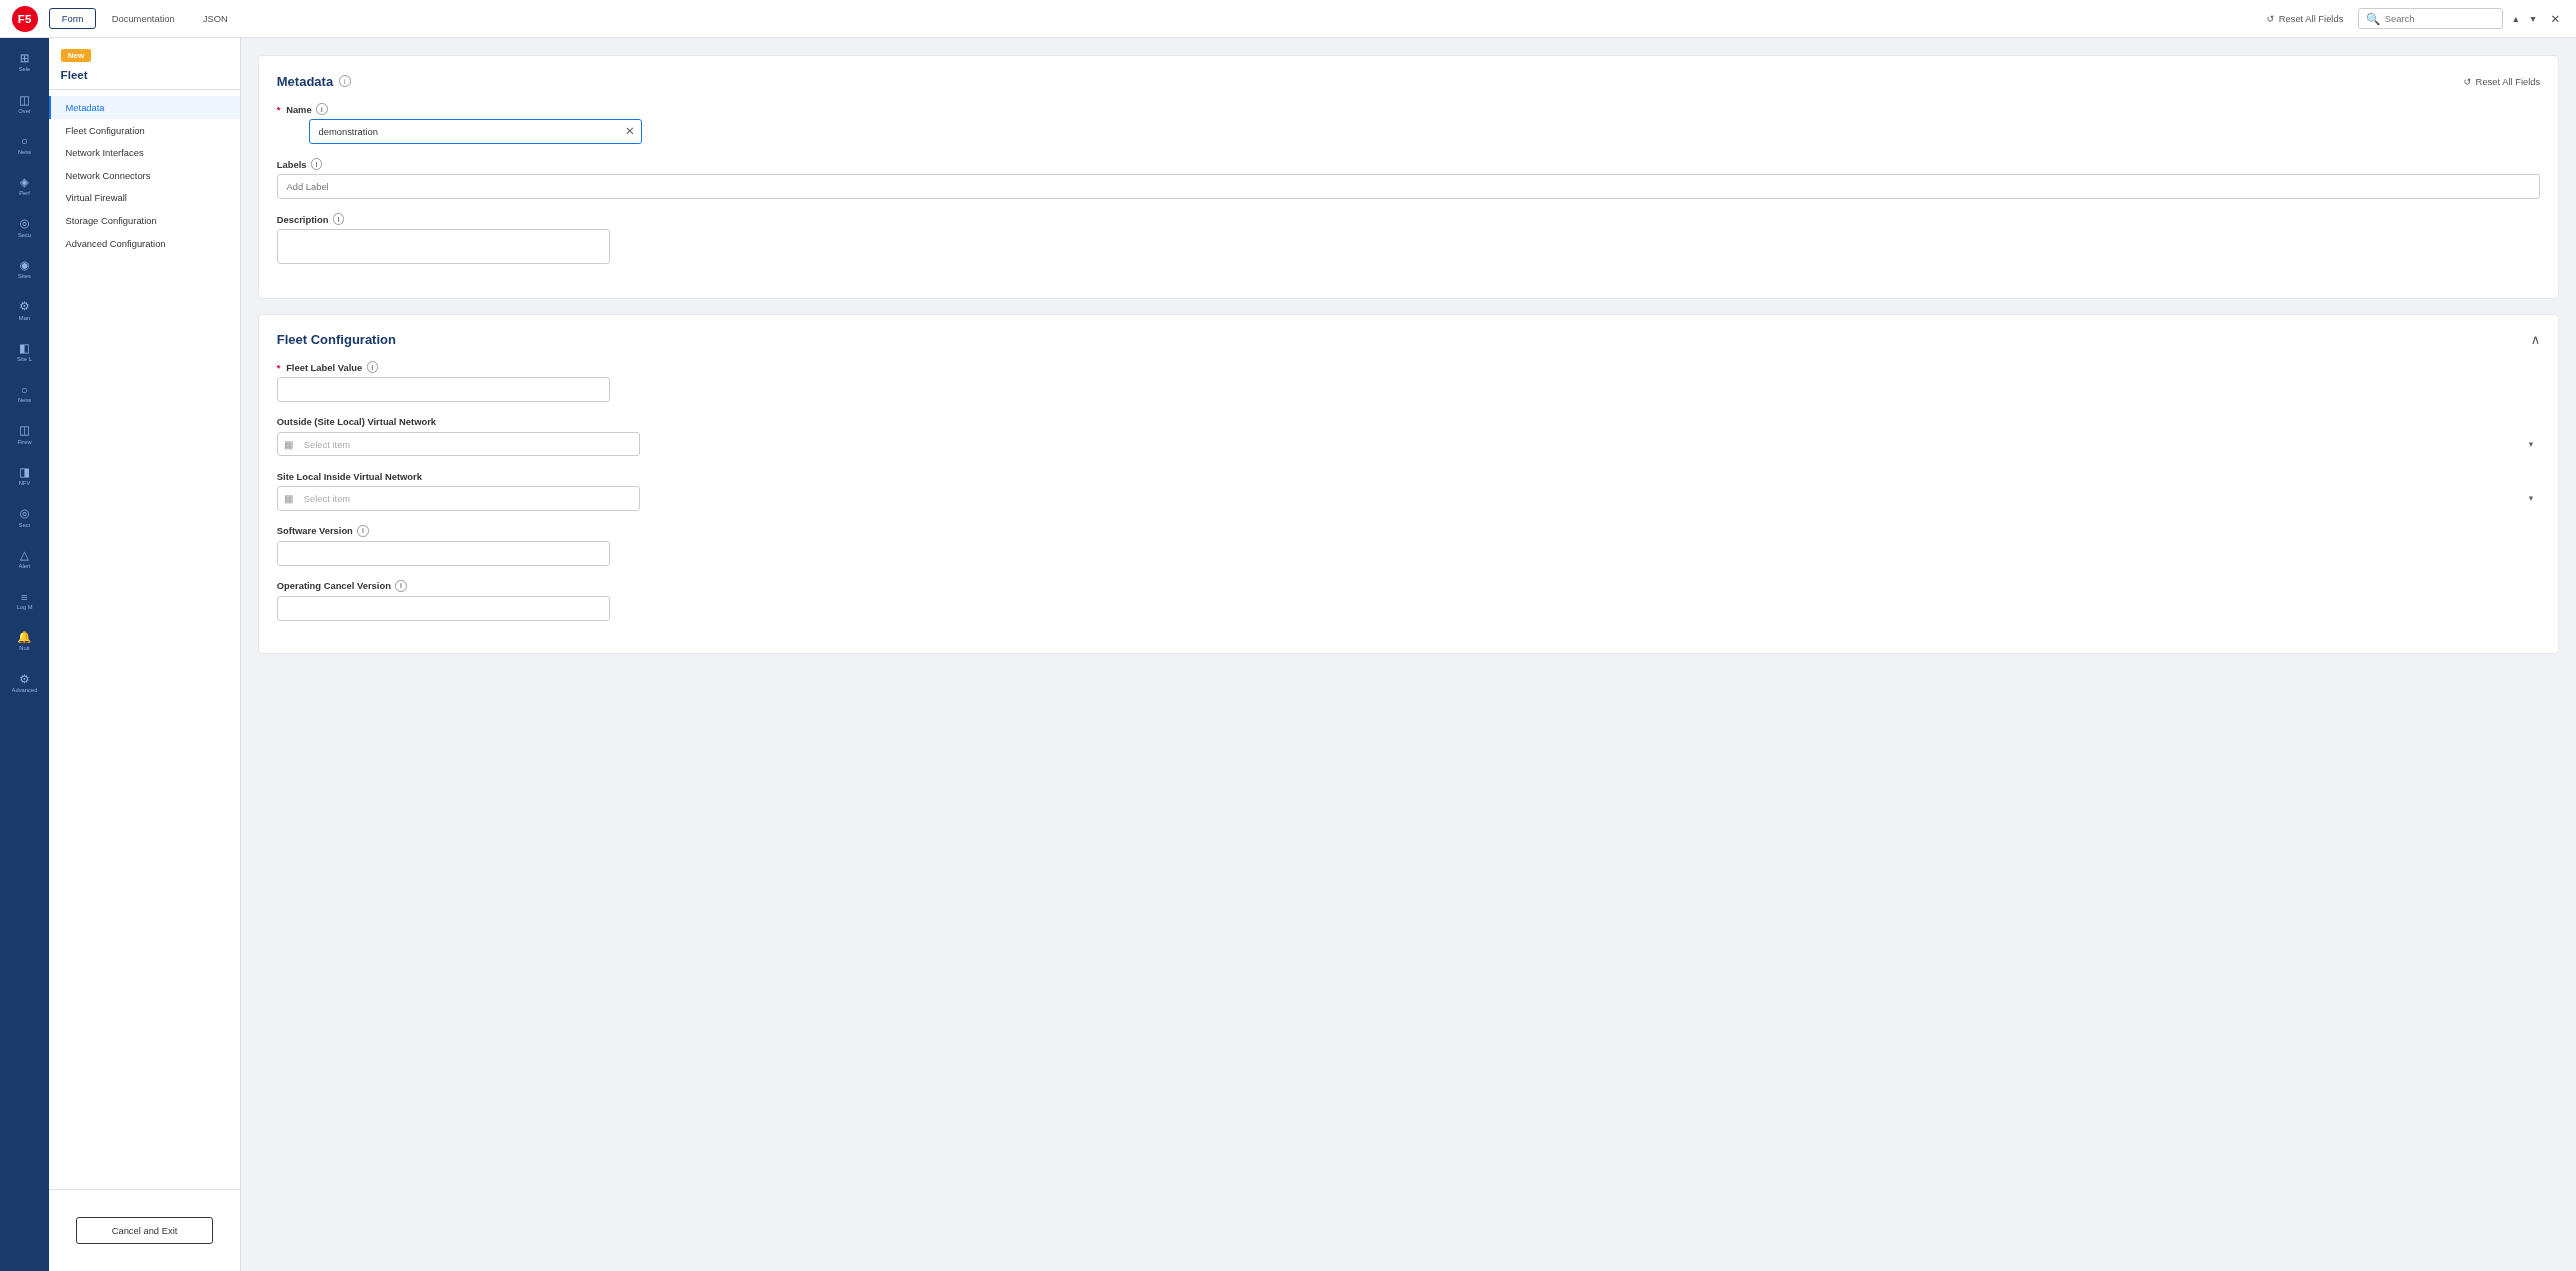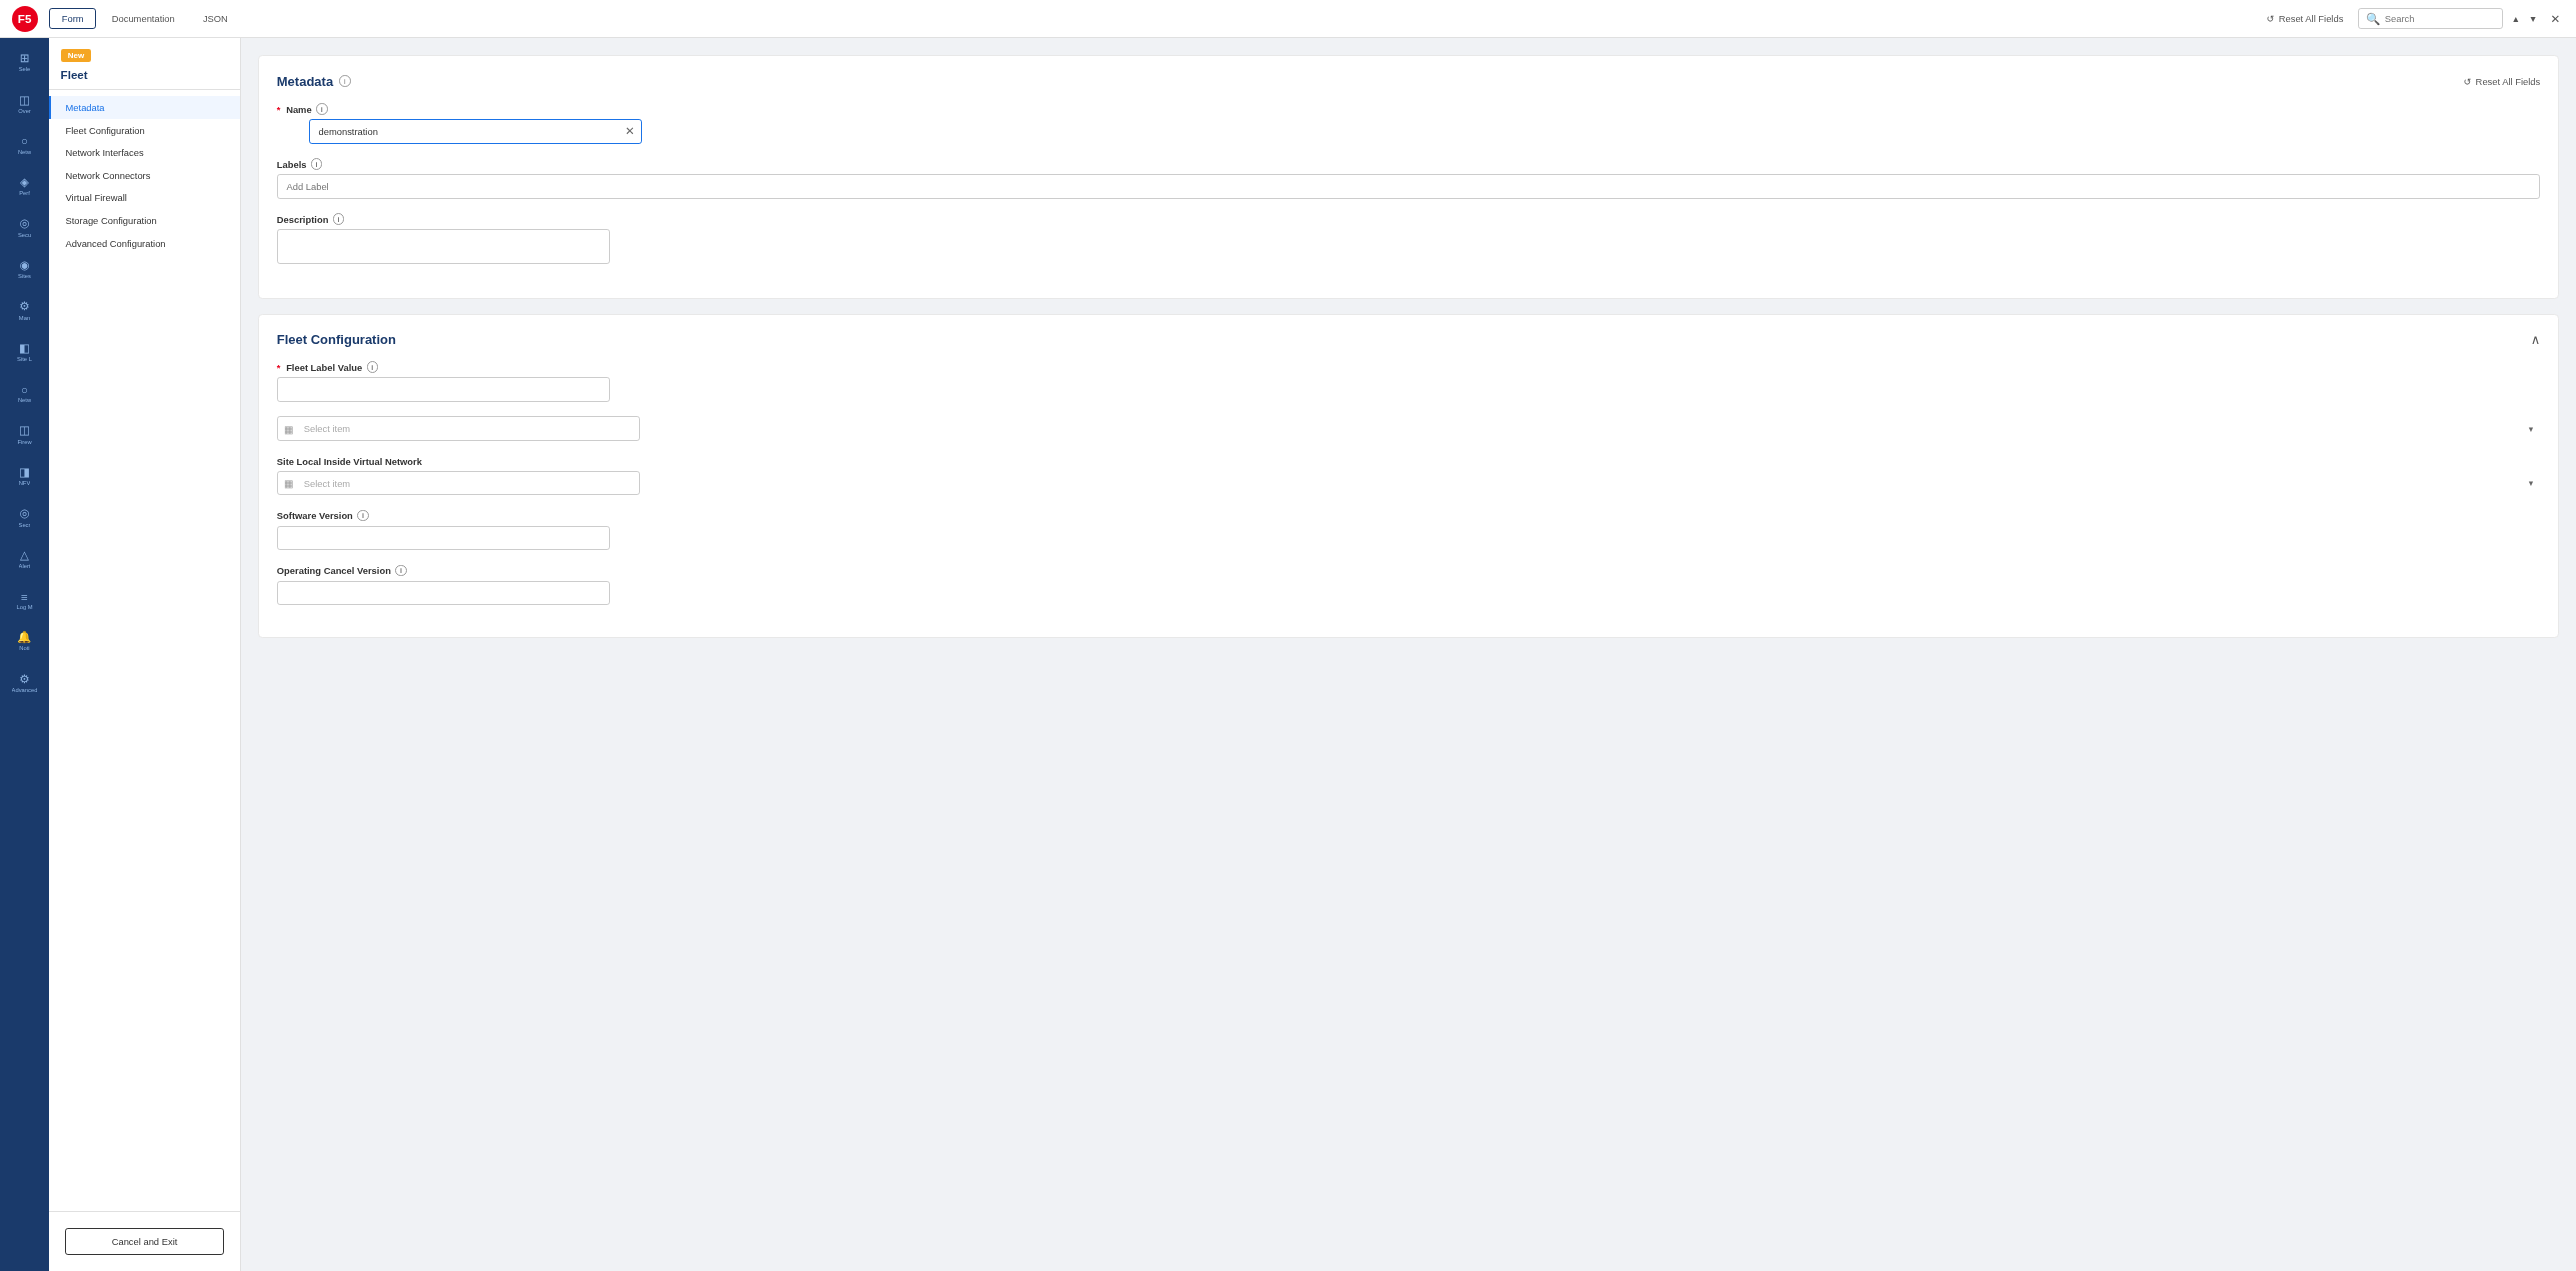--- a/index.html
+++ b/index.html
@@ -63,21 +63,21 @@
       margin-bottom: 5.8px;
     }
     .panel-title { font-size: 11.6px; font-weight: 700; color: #1a3a6b; }
     .nav-list { padding: 5.8px 0; }
     .nav-item {
       padding: 5.8px 14.5px; cursor: pointer; font-size: 9.4px; color: #333;
       border-left: 2.2px solid transparent;
     }
     .nav-item.active { color: #1a73e8; border-left-color: #1a73e8; background: #f0f6ff; font-weight: 500; }
     .panel-footer {
-      margin-top: auto; padding: 16px; border-top: 0.7px solid #e0e0e0;
+      margin-top: auto; padding: 27px; border-top: 0.7px solid #e0e0e0;
     }
     .cancel-exit-btn {
       width: 100%; padding: 7.2px; border: 0.7px solid #333; border-radius: 2.9px;
       background: #fff; color: #333; font-size: 9.4px; cursor: pointer; font-weight: 500;
     }
 
     
     .content-area {
       flex: 1; overflow-y: auto; padding: 17.4px;
     }
@@ -320,20 +320,23 @@
       <div class="field-group">
         <div class="field-label">
           <span class="required">*</span>
           <span>Fleet Label Value</span>
           <span class="info-icon">i</span>
         </div>
         <input type="text" class="field-input fleet-label-input" style="">
       </div>
 
       <div class="field-group">
+        <div class="field-label">
+          <span>Outside (Site Local) Virtual Network</span>
+        </div>
         <div class="select-wrapper">
           <span class="select-icon">▦</span>
           <select class="select-field">
             <option value="">Select item</option>
           </select>
           <span class="select-chevron">▾</span>
         </div>
       </div>
 
       <div class="field-group">

